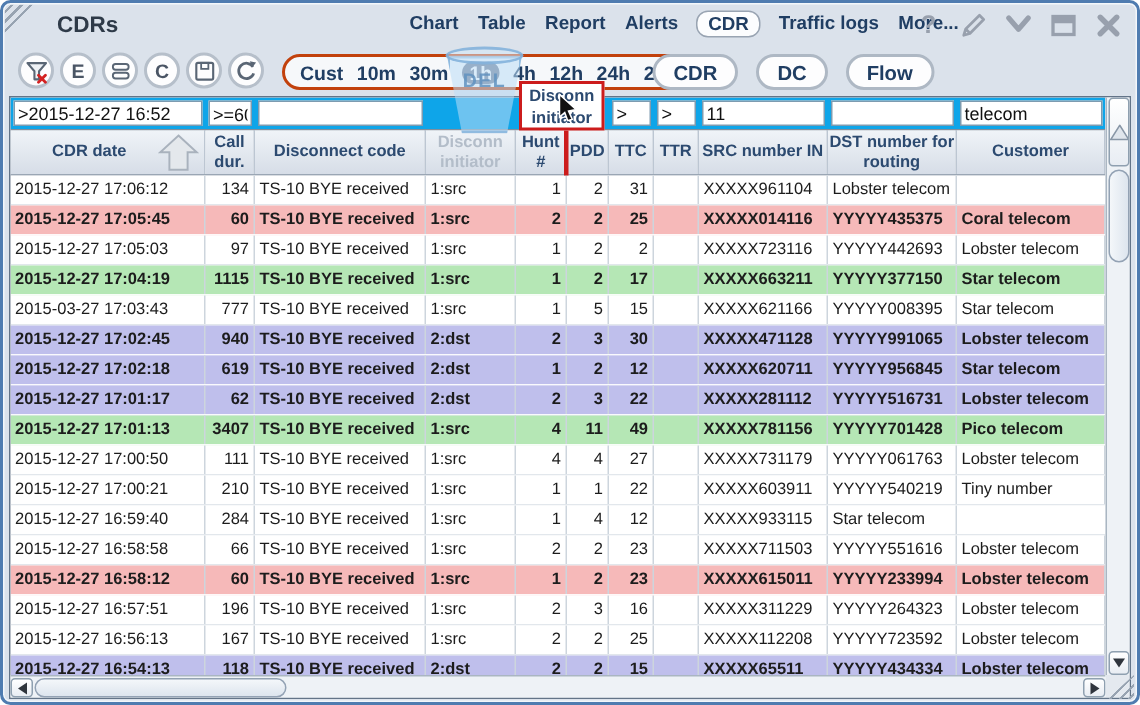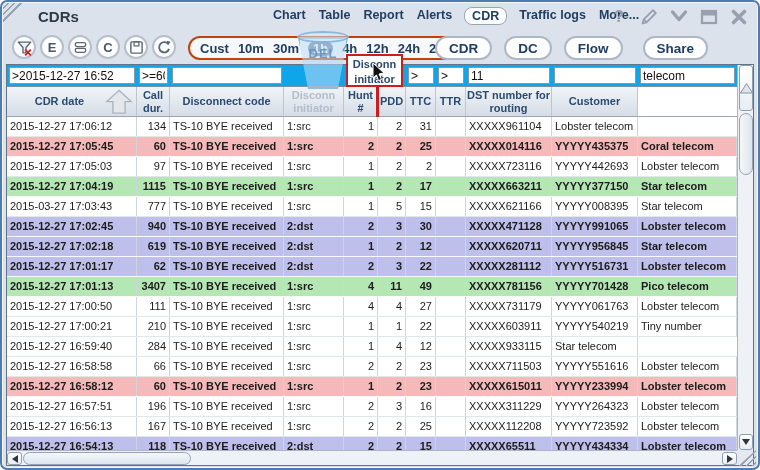--- a/index.html
+++ b/index.html
@@ -183,21 +183,20 @@
         <span class="time-item">4h</span>
         <span class="time-item">12h</span>
         <span class="time-item">24h</span>
         <span class="time-item">2d</span>
         <span class="time-item">3d</span>
       </div>
     <div class="actions" id="actions">
         <div class="pill-btn">CDR</div>
         <div class="pill-btn">DC</div>
         <div class="pill-btn">Flow</div>
-        <div class="pill-btn share-gap">Share</div>
       </div>
   </div>
 
   <div class="grid">
     <div class="gcontent">
       <div class="fl-row" id="filterRow">
           <div class="fcell">
             <input type="text" value="&gt;2015-12-27 16:52" style="">
           </div>
           <div class="fcell">
@@ -245,20 +244,23 @@
             <span>Hunt #</span>
           </div>
           <div class="hcell">
             <span>PDD</span>
           </div>
           <div class="hcell">
             <span>TTC</span>
           </div>
           <div class="hcell">
             <span>TTR</span>
+          </div>
+          <div class="hcell">
+            <span>SRC number IN</span>
           </div>
           <div class="hcell">
             <span>DST number for routing</span>
           </div>
           <div class="hcell">
             <span>Customer</span>
           </div>
         </div>
       <div class="rows" id="rows">
           <div class="d-row w">

